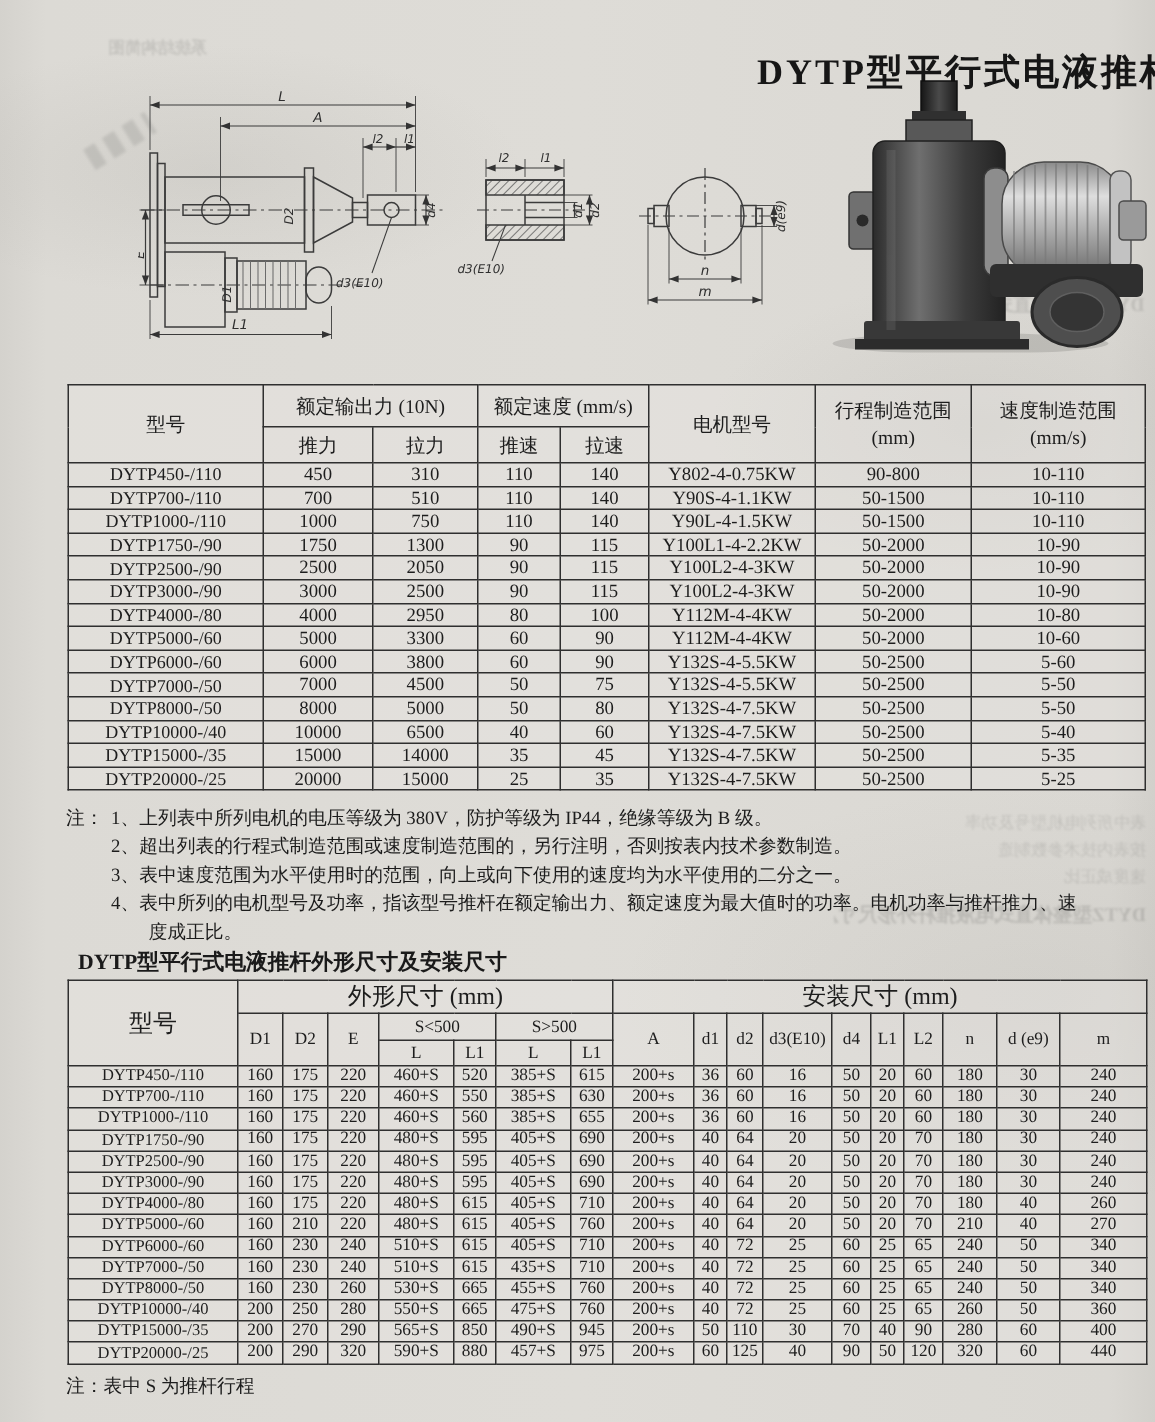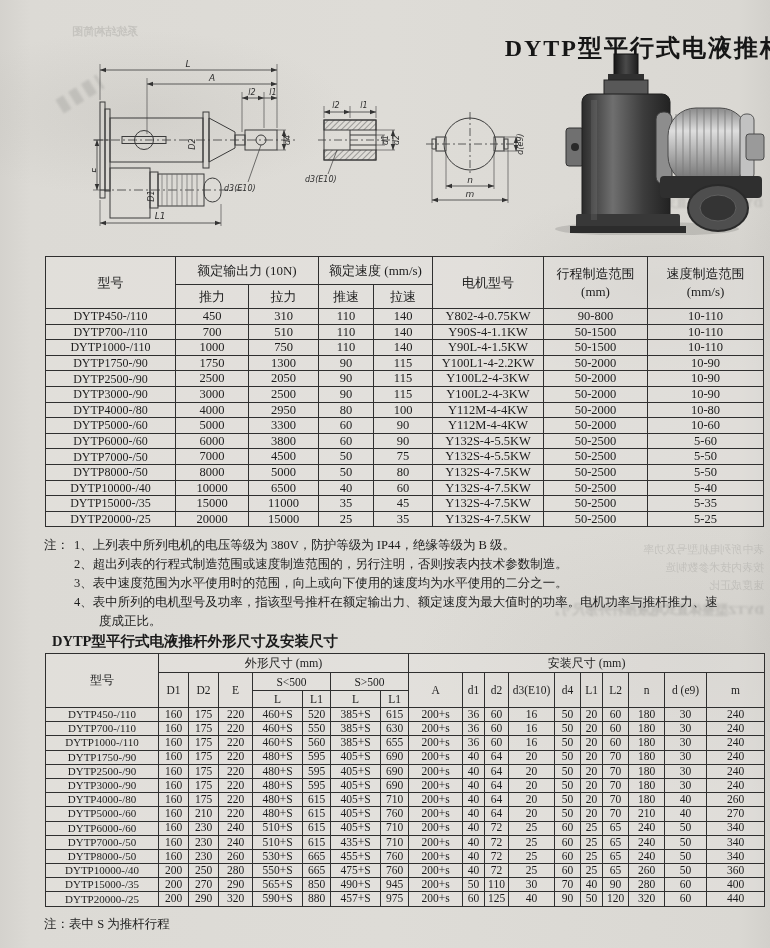--- a/index.html
+++ b/index.html
@@ -26,21 +26,21 @@
   thead th{ font-weight:normal; }
 
   .spec{ position:absolute; left:45px; top:256px; width:718px; font-size:12.5px;}
   .spec thead tr.h1 th{ height:27px; font-size:13px;}
   .spec thead tr.h2 th{ height:23px; font-size:13px;}
   .spec thead .two-line{ line-height:1.35; font-size:12.5px;}
   .spec tbody td{ height:14.6px; font-size:12.5px; line-height:1;}
   .spec tbody td.model{ font-size:12px; }
 
   .dim{ position:absolute; left:45px; top:653px; width:719px; font-size:11.5px;}
-  .dim thead tr.h1 th{ height:18px; font-size:12px;}
+  .dim thead tr.h1 th{ height:18px; font-size:16px;}
   .dim thead tr.h2 th{ height:17px; font-size:11.5px;}
   .dim thead tr.h3 th{ height:16px; font-size:11.5px;}
   .dim tbody td{ height:13.2px; font-size:11.5px; line-height:1;}
   .dim tbody td.model{ font-size:11px; }
 
   .notes{ position:absolute; left:44px; top:536px; width:676px; padding-left:30px; box-sizing:border-box;
           font-size:12.5px; line-height:19px; color:#1c1c1c;}
   .notes .prefix{ position:absolute; left:0; top:0;}
   .notes .li{ padding-left:2em; text-indent:-2em;}
   .footnote{ position:absolute; left:44px; top:916px; font-size:12.5px;}
@@ -402,21 +402,21 @@
           <td>6500</td>
           <td>40</td>
           <td>60</td>
           <td>Y132S-4-7.5KW</td>
           <td>50-2500</td>
           <td>5-40</td>
         </tr>
         <tr>
           <td class="model">DYTP15000-/35</td>
           <td>15000</td>
-          <td>11000</td>
+          <td>14000</td>
           <td>35</td>
           <td>45</td>
           <td>Y132S-4-7.5KW</td>
           <td>50-2500</td>
           <td>5-35</td>
         </tr>
         <tr>
           <td class="model">DYTP20000-/25</td>
           <td>20000</td>
           <td>15000</td>

